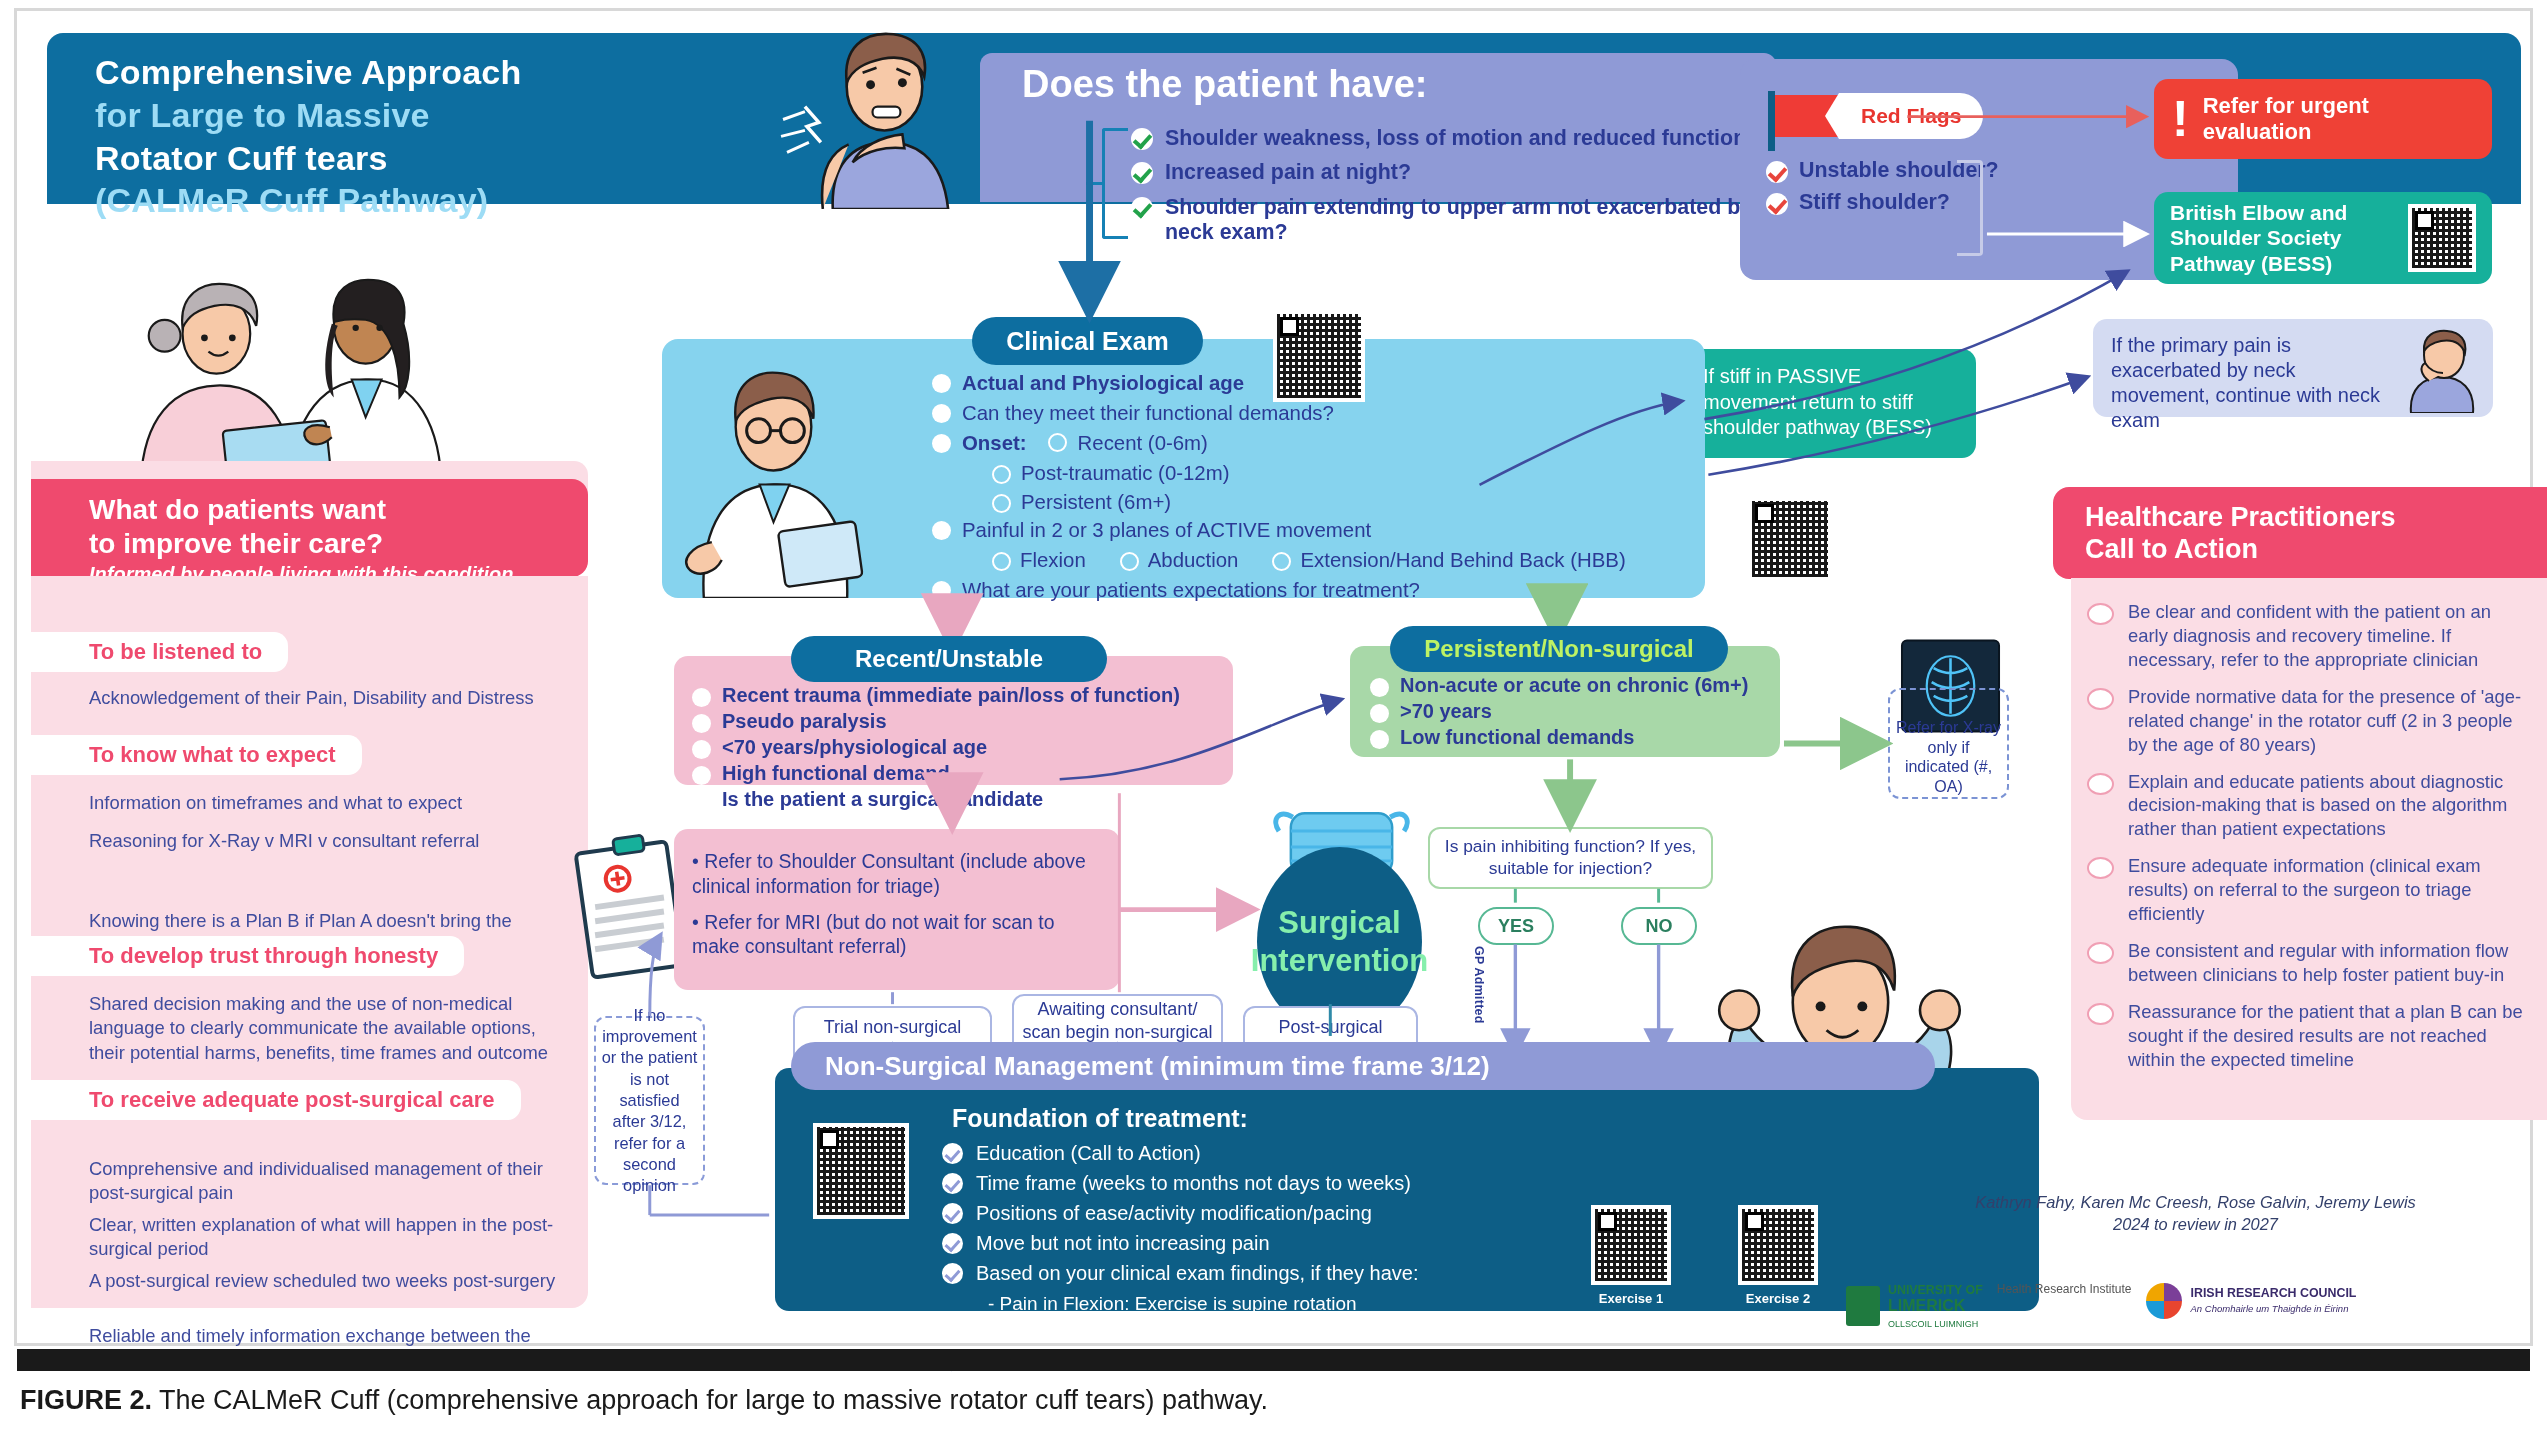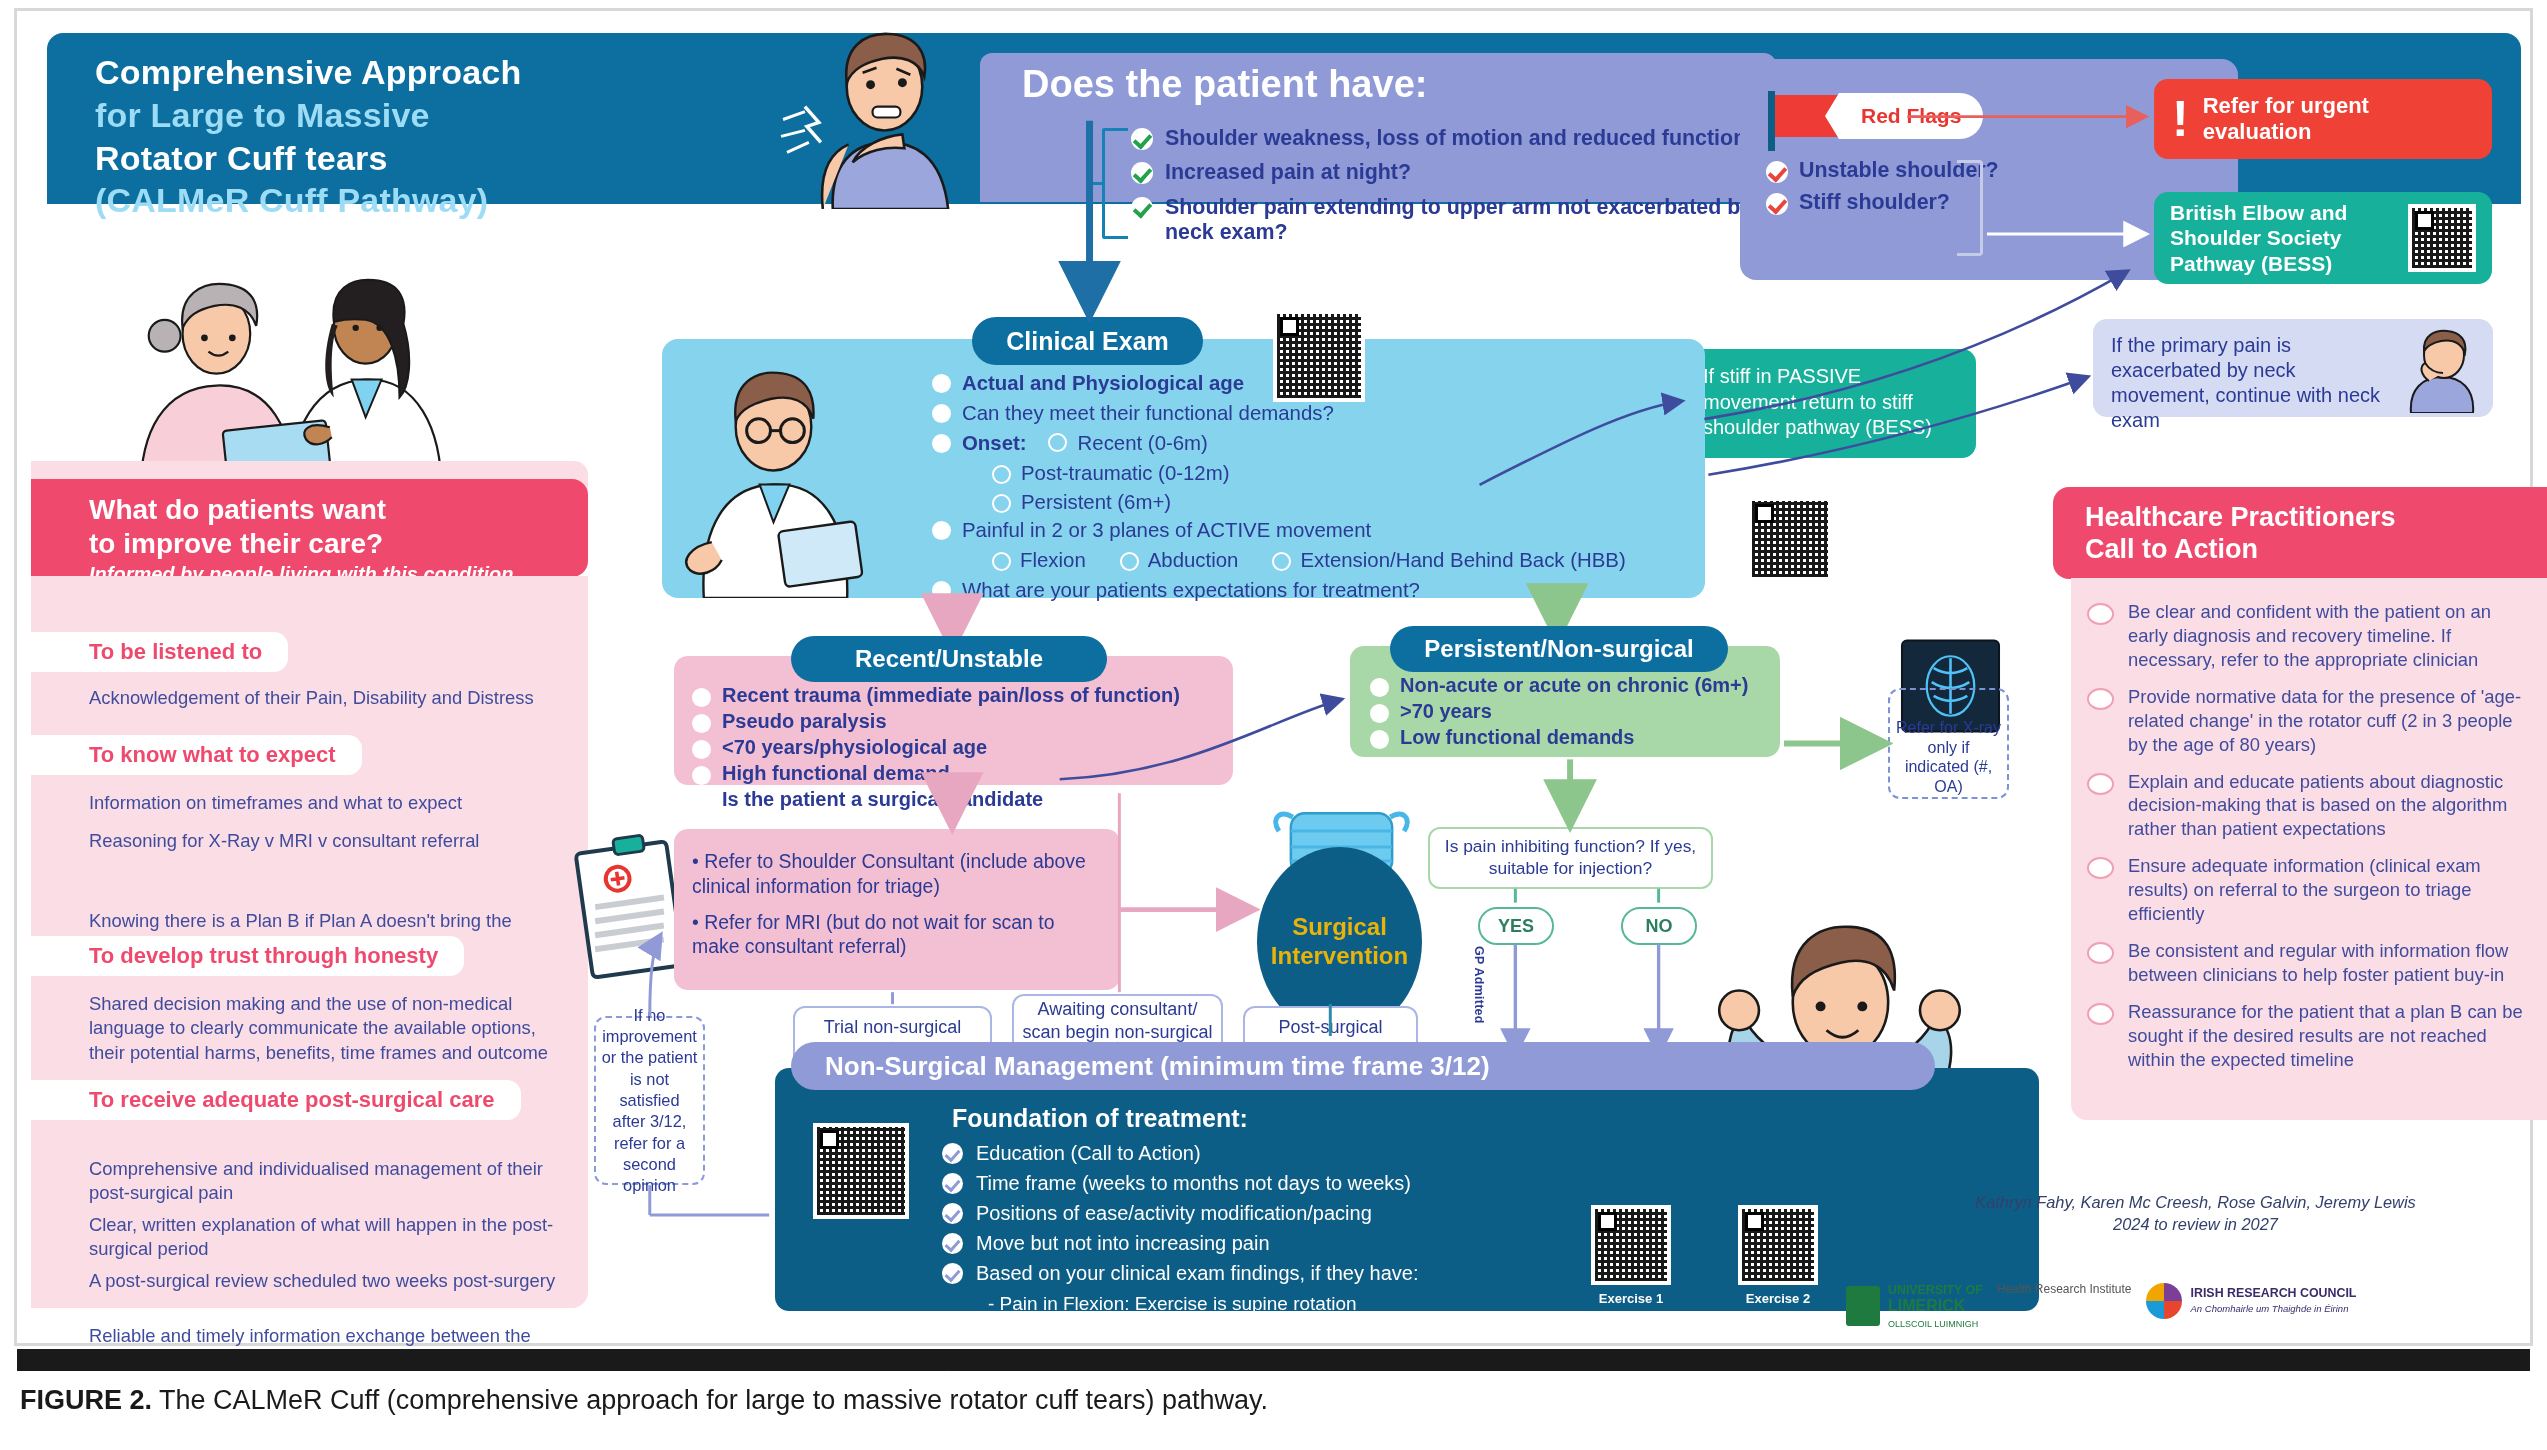--- a/index.html
+++ b/index.html
@@ -181,21 +181,21 @@
     position:absolute; left:657px; top:645px; width:559px; height:129px;
     background:#f3bfd2; border-radius:14px; padding:28px 0 0 18px;
   }
   .rt-row { display:flex; gap:11px; align-items:center; margin-bottom:3px; }
   .rt-txt { font-size:20px; font-weight:bold; color:#2b3a95; }
 
   
   .pn-pill {
     position:absolute; left:1373px; top:615px; width:338px; height:46px;
     background:#0d6ea0; border-radius:23px; display:flex; align-items:center;
-    justify-content:center; font-size:24px; font-weight:bold; color:#ffffff; z-index:3;
+    justify-content:center; font-size:24px; font-weight:bold; color:#bef264; z-index:3;
   }
   .pn-box {
     position:absolute; left:1333px; top:635px; width:430px; height:111px;
     background:#a8d8a8; border-radius:14px; padding:28px 0 0 20px;
   }
 
   .xray-box {
     position:absolute; left:1871px; top:677px; width:121px; height:111px;
     border:2.5px dashed #7b93d4; border-radius:12px; padding:28px 6px 0;
     text-align:center; font-size:16px; color:#2b3a95; line-height:1.22;
@@ -204,22 +204,22 @@
   
   .refer-box {
     position:absolute; left:657px; top:818px; width:446px; height:161px;
     background:#f3bfd2; border-radius:14px; padding:20px 16px 0 18px;
   }
   .refer-li { font-size:19.4px; color:#2b3a95; line-height:1.28; margin-bottom:11px; }
 
   .surg-circle {
     position:absolute; left:1240px; top:836px; width:165px; height:189px;
     background:#0d5e86; border-radius:50%; display:flex; align-items:center;
-    justify-content:center; text-align:center; font-size:24px; font-weight:bold;
-    color:#eab308; line-height:1.2;
+    justify-content:center; text-align:center; font-size:31px; font-weight:bold;
+    color:#86efac; line-height:1.2;
   }
 
   .smallbox {
     position:absolute; border:2px solid #aab6e3; border-radius:12px;
     background:#ffffff; display:flex; align-items:center; justify-content:center;
     text-align:center; font-size:18px; color:#2b3a95; line-height:1.25; padding:4px;
   }
 
   .dashbox {
     position:absolute; left:577px; top:1005px; width:111px; height:169px;

